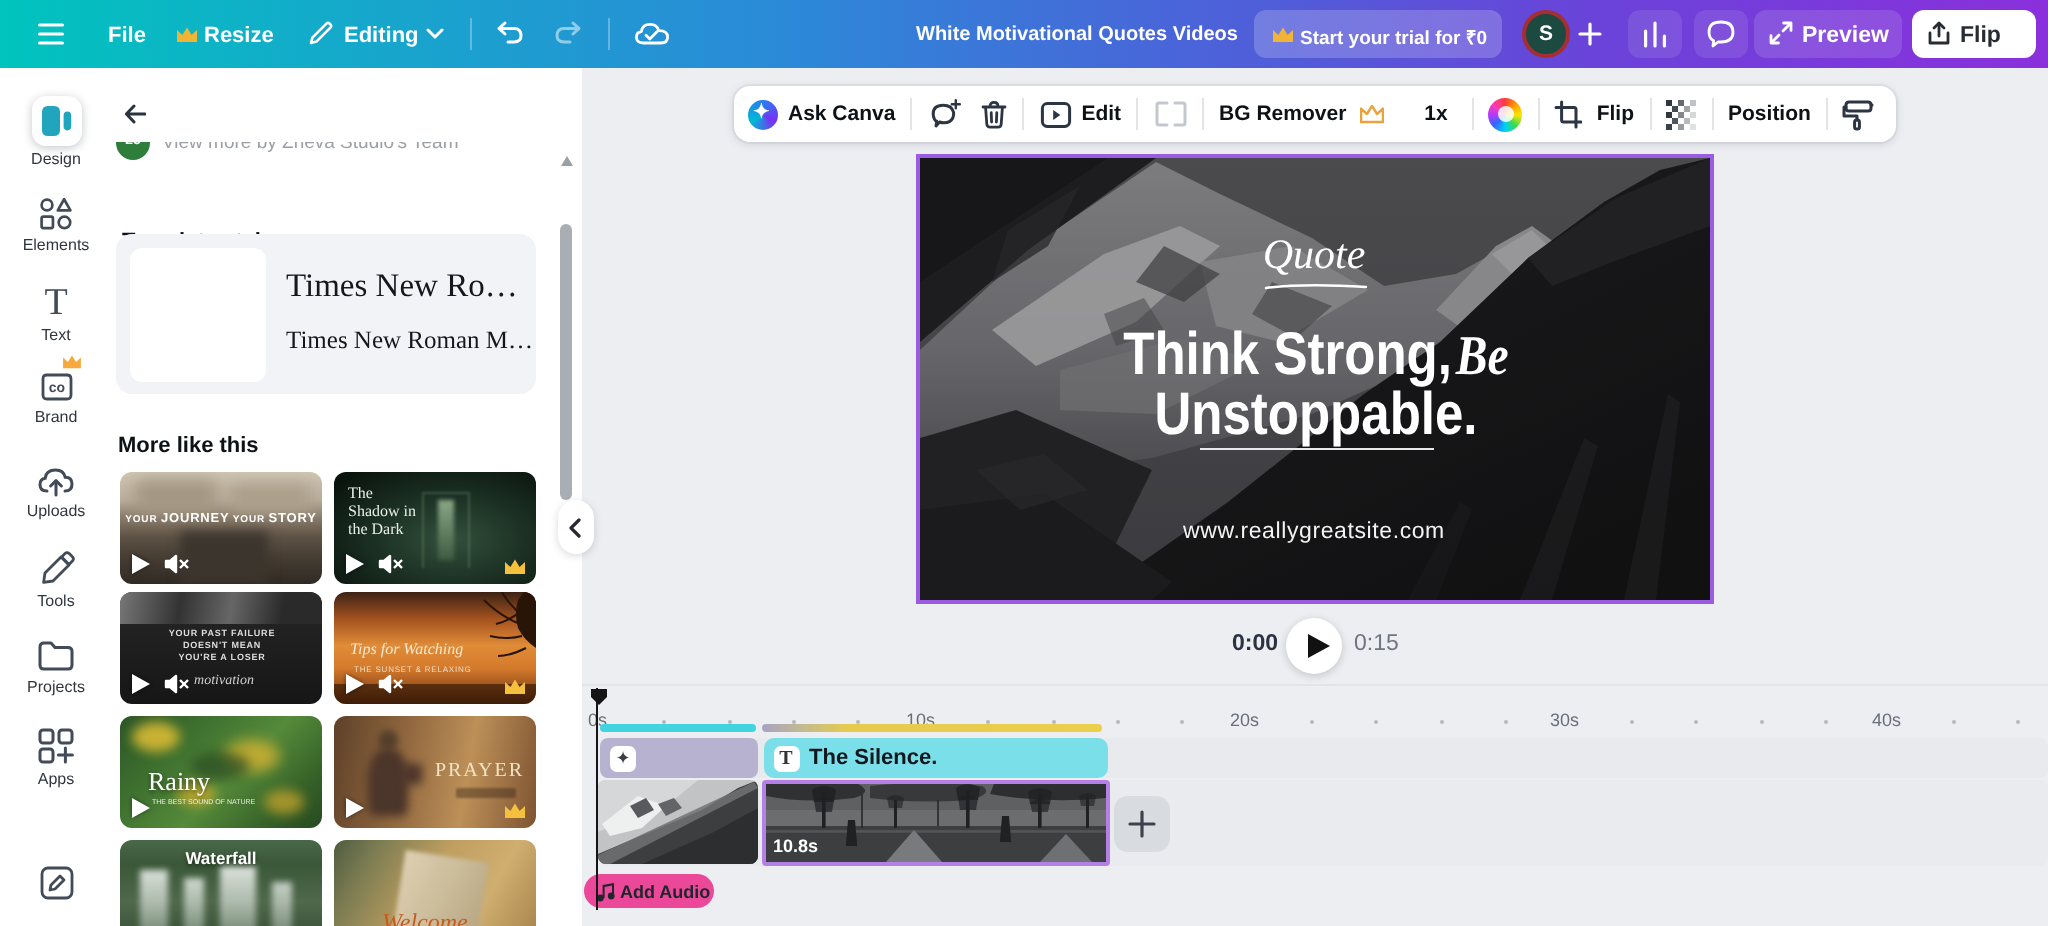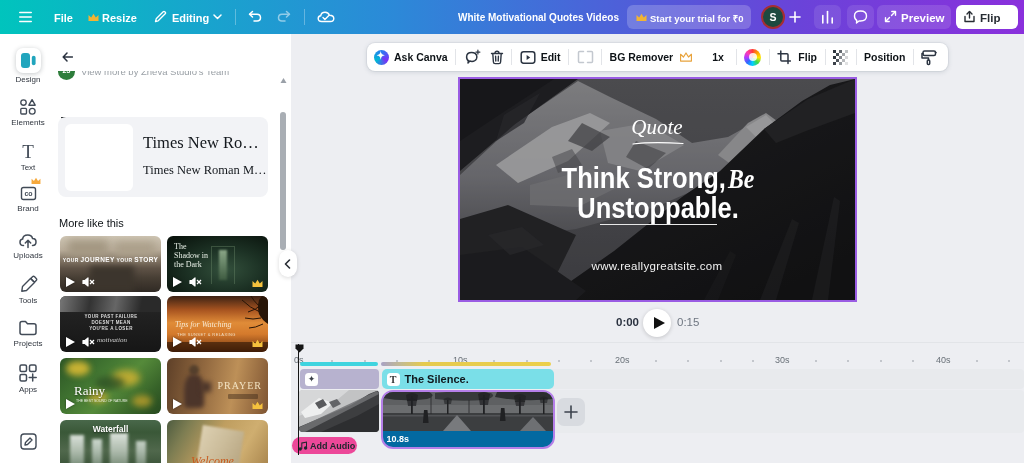--- a/index.html
+++ b/index.html
@@ -230,21 +230,21 @@
       <div class="abs" style="left:2px;top:-8px;width:17px;height:17px;border-radius:50%;background:#2e7d3b;color:#fff;font-size:7px;font-weight:700;text-align:center;line-height:16px">25</div>
       <div class="abs" style="left:25px;top:-5px;font-size:9.5px;color:#9aa0a6">View more by Zheva Studio's Team</div>
     </div>
     <div class="abs" style="left:5px;top:81px;font-size:11px;font-weight:700;color:#0d1216">Template style</div>
 
     <div class="abs" style="left:2px;top:83px;width:210px;height:80px;background:#f2f3f6;border-radius:8px">
       <div class="abs" style="left:7px;top:7px;width:68px;height:67px;background:#fff;border-radius:6px"></div>
       <div class="abs" style="left:85px;top:16px;font-family:'Liberation Serif',serif;font-size:16.5px;color:#14181d;white-space:nowrap">Times New Ro…</div>
       <div class="abs" style="left:85px;top:46px;font-family:'Liberation Serif',serif;font-size:12.5px;color:#14181d;white-space:nowrap">Times New Roman M…</div>
     </div>
-    <div class="abs" style="left:3px;top:183px;font-size:11px;font-weight:400;color:#0d1216">More like this</div>
+    <div class="abs" style="left:3px;top:183px;font-size:11px;font-weight:700;color:#0d1216">More like this</div>
 
     <div class="thumb" style="left:4px;top:202px;background:linear-gradient(180deg,#cfc6b4 0%,#b9ad9a 25%,#8a7d6c 40%,#5e5246 58%,#473e34 75%,#302a24 100%)">
       <div class="abs" style="left:8px;top:4px;width:40px;height:16px;background:#a39782;filter:blur(4px)"></div>
       <div class="abs" style="left:55px;top:6px;width:40px;height:14px;background:#ab9f8a;filter:blur(4px)"></div>
       <div class="abs" style="left:0;top:20px;width:101px;text-align:center;font-size:5px;letter-spacing:0.4px;color:#fff;font-weight:700;white-space:nowrap">YOUR <span style="font-size:6.5px">JOURNEY</span> YOUR <span style="font-size:6.5px">STORY</span></div>
       <div class="abs" style="left:30px;top:30px;width:44px;height:26px;background:#3c352d;filter:blur(3px)"></div>
       <div class="playtri"></div>
       <svg class="abs" style="left:22px;bottom:4px" width="13" height="12" viewBox="0 0 13 12">
           <g stroke="#fff" stroke-width="1.2" fill="#fff">
             <path d="M1 4.5 L3 4.5 L6 2 L6 10 L3 7.5 L1 7.5 Z" stroke-linejoin="round"></path>
@@ -547,21 +547,21 @@
       <path d="M0 0 L50 0 L38 10 L14 20 L0 26 Z" fill="#d6d7d8"></path>
       <path d="M2 22 L20 8 L34 13 L22 24 L6 28 Z" fill="#eeefef"></path>
       <path d="M16 13 L24 9 L28 15 L20 19 Z" fill="#595a5d"></path>
       <path d="M30 12 L38 9 L42 14 L34 18 Z" fill="#636467"></path>
       <path d="M80 0 L80 42 L0 42 L0 37 L52 15 L70 4 Z" fill="#3d3e40"></path>
       <path d="M80 14 L80 42 L22 42 L58 26 Z" fill="#2d2e30"></path>
       <path d="M0 42 L0 37.5 L78 1 L80 4 L6 42 Z" fill="#717274" opacity="0.85"></path>
     </svg>
   </div>
 
-  <div class="abs" style="left:380.5px;top:389.5px;width:174px;height:59px;border:2px solid #b57fe8;border-radius:12px;overflow:hidden;background:#0369a1">
+  <div class="abs" style="left:380.5px;top:389.5px;width:174px;height:43px;border:2px solid #b57fe8;border-radius:2px;overflow:hidden;background:#404040">
     <svg width="170" height="39" viewBox="0 0 170 39" preserveAspectRatio="none">
       <rect width="170" height="39" fill="#6b6d6f"></rect>
       <rect width="170" height="13" fill="#5e6062"></rect>
       <rect y="21" width="170" height="18" fill="#3c3e40"></rect>
       <path d="M0 0 L46 0 Q54 4 44 7 Q20 10 0 6 Z" fill="#2f3133"></path>
       <path d="M52 1 Q80 -2 108 1 Q114 5 102 8 Q75 10 52 7 Z" fill="#37393b"></path>
       <path d="M114 0 L170 0 L170 7 Q140 10 112 5 Z" fill="#2c2e30"></path>
       <path d="M74 23 L88 39 L60 39 Z" fill="#787a7d"></path>
       <path d="M150 25 L163 39 L137 39 Z" fill="#6e7073"></path>
       <path d="M0 23 L170 23 L170 24.4 L0 24.4 Z" fill="#74767a" opacity="0.4"></path>

